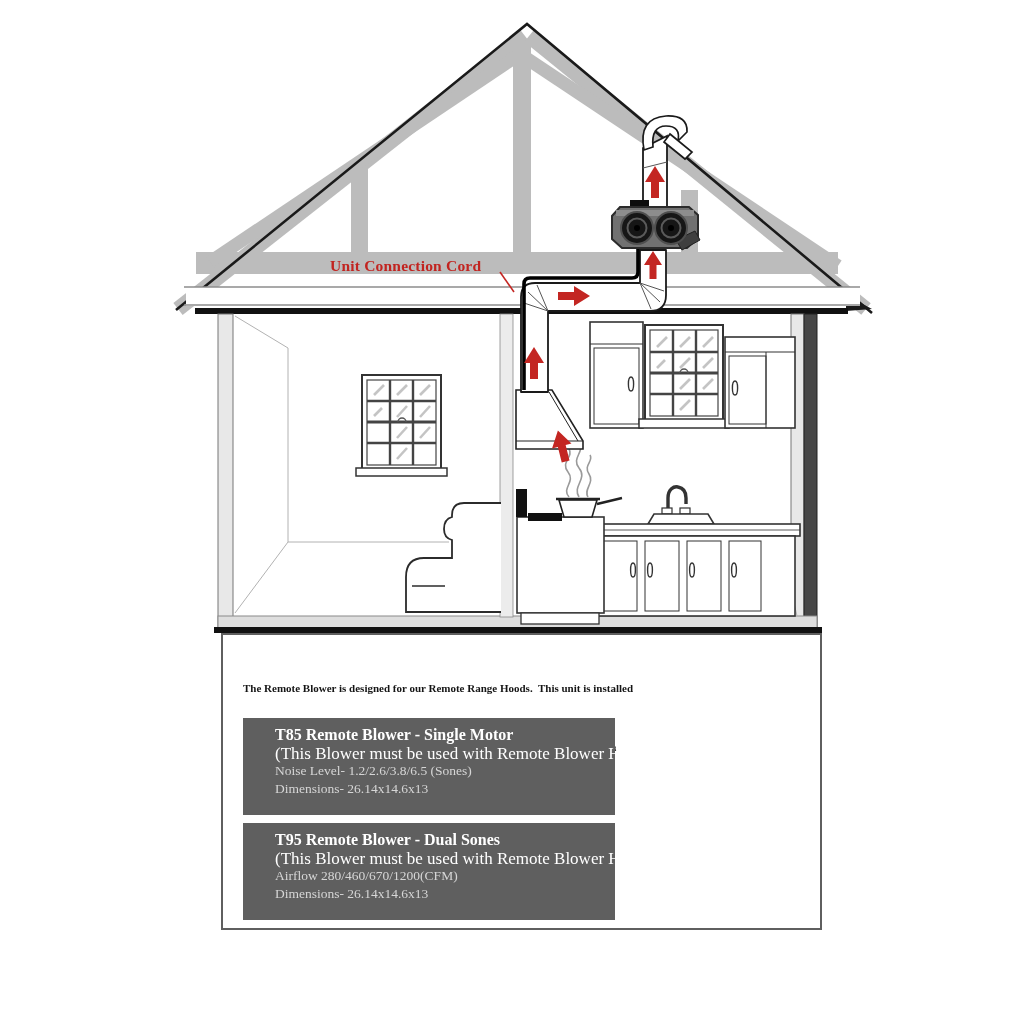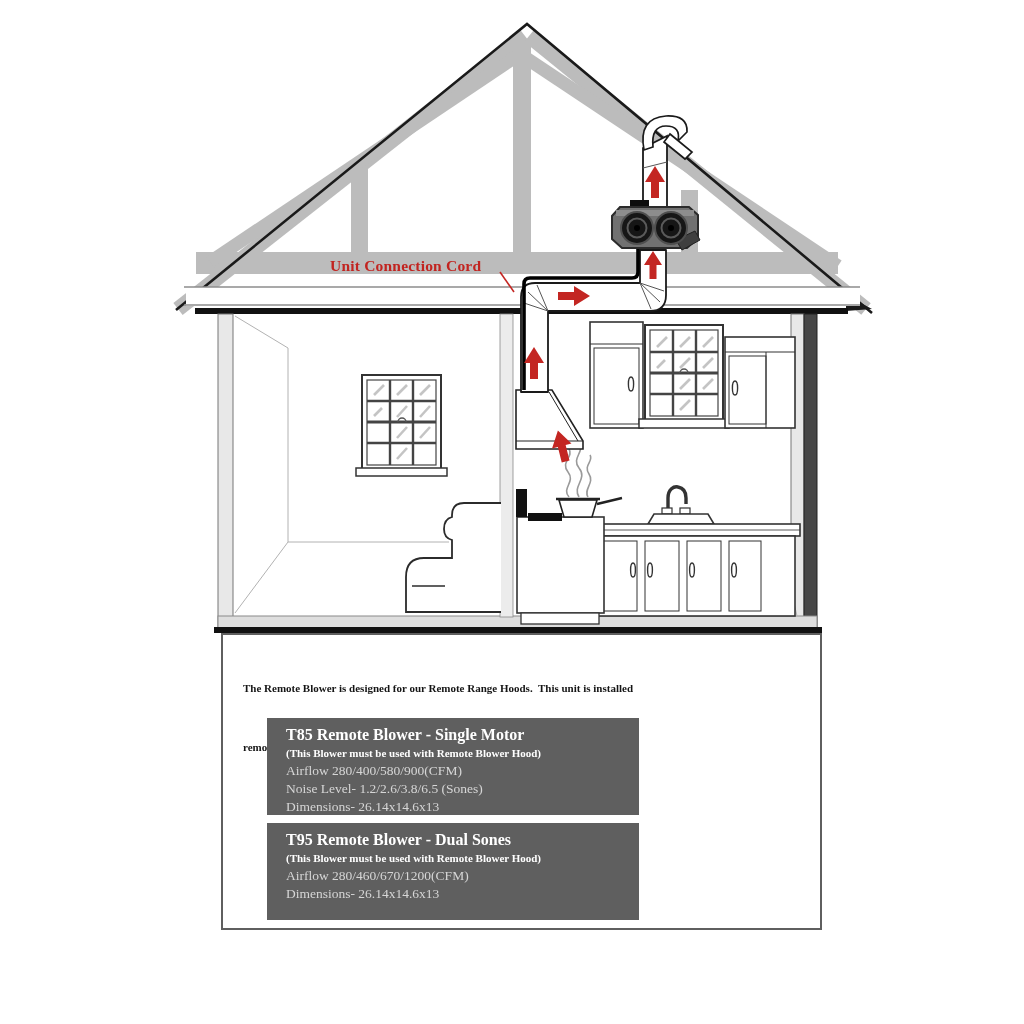--- a/index.html
+++ b/index.html
@@ -15,26 +15,26 @@
     left:221px;top:633px;width:601px;height:297px;
     background:#ffffff;border:2px solid #5f5f5f;box-sizing:border-box;
   }
   .desc{
     left:243px;top:640px;width:572px;
     font-size:11px;font-weight:bold;color:#151515;line-height:19.5px;
     white-space:pre-wrap;
   }
   .panel{
     left:243px;width:372px;height:97px;background:#5f5f5f;
-    box-sizing:border-box;padding:7px 10px 0 19px;color:#ffffff;margin-left:24px;
+    box-sizing:border-box;padding:7px 10px 0 32px;color:#ffffff;
   }
   .panel-1{top:718px;}
   .panel-2{top:823px;}
   .panel .title{font-size:16px;font-weight:bold;line-height:20px;white-space:pre;}
-  .panel .note{font-size:11px;font-weight:bold;line-height:17px;white-space:pre;}
+  .panel .note{font-size:17px;font-weight:normal;line-height:17px;white-space:pre;}
   .panel .spec{font-size:13.5px;font-weight:normal;color:#d6d6d6;line-height:18px;white-space:pre;}
 </style>
 </head>
 <body>
 
 <div id="stage">
 
 <svg width="1024" height="1024" viewBox="0 0 1024 1024">
 
   <g stroke="none" fill="#bcbcbc">
@@ -248,21 +248,20 @@
 <div class="abs info-box"></div>
 
 <div class="abs desc">
   <div>The Remote Blower is designed for our Remote Range Hoods.  This unit is installed</div>
   <div>remotely in the interior of your home.  This provides powerful venting, but with</div>
 </div>
 
 <div class="abs panel panel-1">
   <div class="title">T85 Remote Blower - Single Motor</div>
   <div class="note">(This Blower must be used with Remote Blower Hood)</div>
-  <div class="spec">Airflow 280/400/580/900(CFM)</div>
   <div class="spec">Noise Level- 1.2/2.6/3.8/6.5 (Sones)</div>
   <div class="spec">Dimensions- 26.14x14.6x13</div>
 </div>
 
 <div class="abs panel panel-2">
   <div class="title">T95 Remote Blower - Dual Sones</div>
   <div class="note">(This Blower must be used with Remote Blower Hood)</div>
   <div class="spec">Airflow 280/460/670/1200(CFM)</div>
   <div class="spec">Dimensions- 26.14x14.6x13</div>
 </div>

